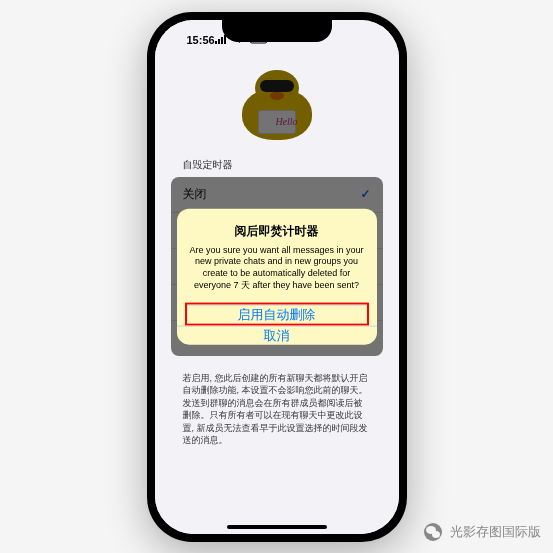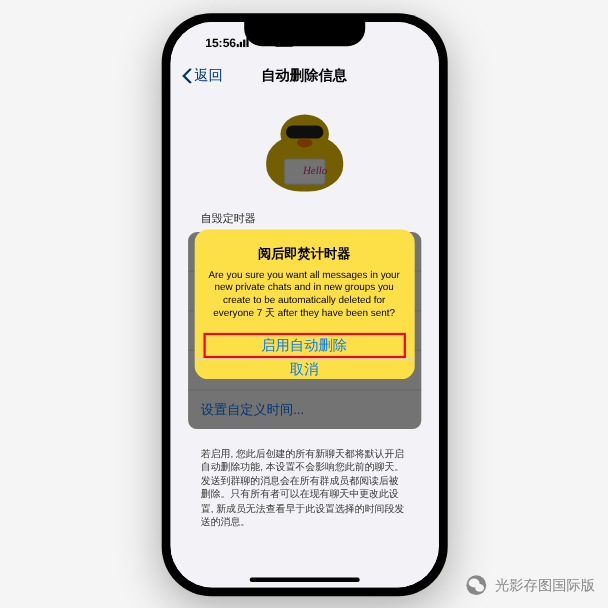--- a/index.html
+++ b/index.html
@@ -232,21 +232,21 @@
       padding: 16px 12px;
       line-height: 1.4;
     }
     
     .alert-sheet {
       position: absolute;
       top: 50%;
       left: 50%;
       transform: translate(-50%, -50%);
       width: 200px;
-      background: #fde047;
+      background: #fef9c3;
       border-radius: 12px;
       overflow: hidden;
       z-index: 50;
     }
     
     .alert-content {
       padding: 14px 12px 12px;
       text-align: center;
     }
     
@@ -365,29 +365,20 @@
             <span class="battery-icon">
               <svg width="20" height="10" viewBox="0 0 20 10">
                   <rect x="0" y="1" width="17" height="8" rx="2" fill="none" stroke="#000" stroke-width="1"></rect>
                   <rect x="1.5" y="2.5" width="14" height="5" rx="1" fill="#000"></rect>
                   <rect x="17.5" y="3.5" width="1.5" height="3" rx="0.5" fill="#000"></rect>
                 </svg>
             </span>
           </div>
         </div>
 
-        <div class="nav-bar">
-          <div class="back-btn">
-            <svg width="10" height="14" viewBox="0 0 10 14">
-                <path d="M8 1 L2 7 L8 13" stroke="#007AFF" stroke-width="2" fill="none" stroke-linecap="round"></path>
-              </svg>
-            <span>返回</span>
-          </div>
-          <div class="nav-title">自动删除信息</div>
-        </div>
 
         <div class="content">
 
           <div class="duck-container">
             <div class="duck">
               <div class="duck-body"></div>
               <div class="duck-head">
                 <div class="duck-glasses"></div>
                 <div class="duck-beak"></div>
               </div>

